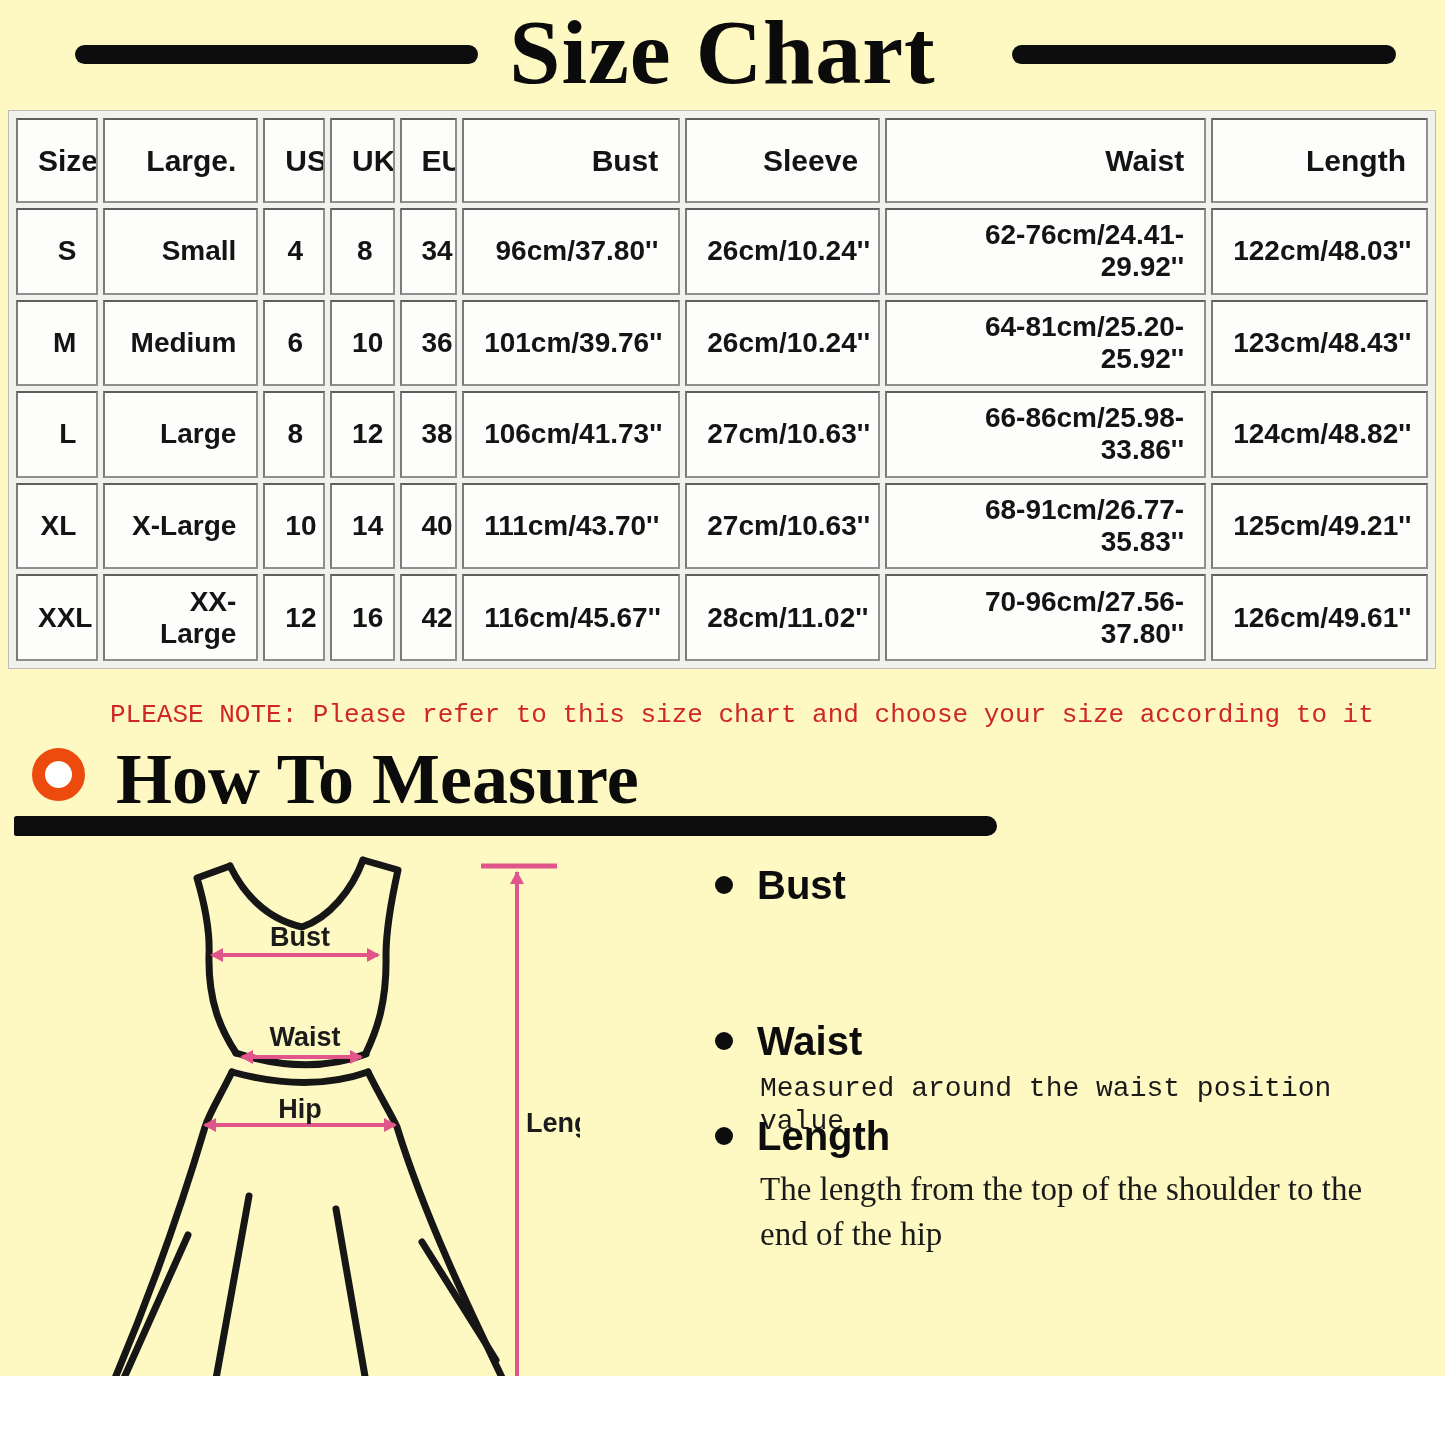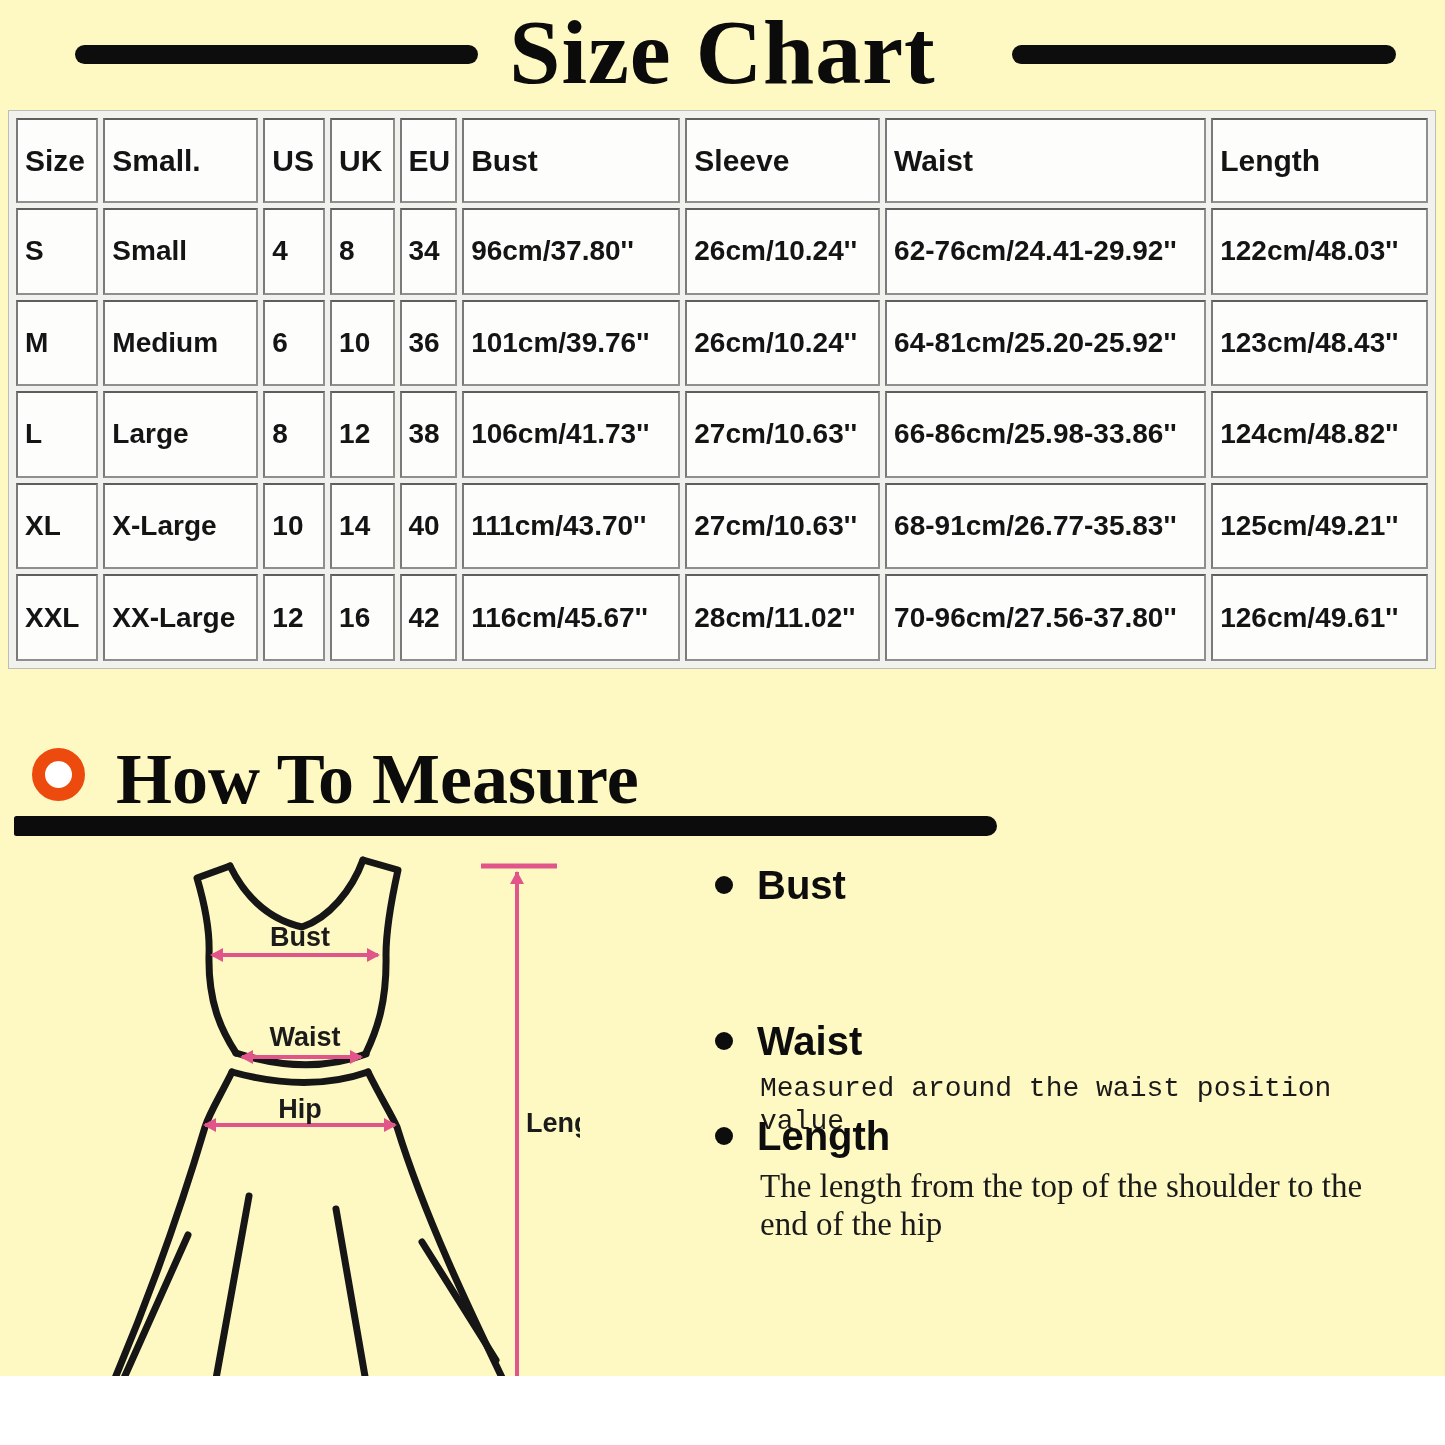--- a/index.html
+++ b/index.html
@@ -18,21 +18,21 @@
   .bar-left{left:75px;width:403px;}
   .bar-right{left:1012px;width:384px;}
   
   .table-wrap{
     position:absolute;left:8px;top:110px;width:1428px;height:559px;box-sizing:border-box;
     background:#f1f1ed;border:1px solid #bdbdb8;padding:2px;
   }
   table.size-table{width:100%;height:100%;border-collapse:separate;border-spacing:5px;table-layout:fixed;}
   table.size-table th,table.size-table td{
     box-sizing:border-box;border:2px solid #8f8f8f;border-top-color:#5e5e5e;border-left-color:#7a7a7a;
-    background:#fdfdfb;text-align:left;vertical-align:middle;padding:0 7px;
+    background:#fdfdfb;text-align:right;vertical-align:middle;padding:0 20px;
     font-weight:bold;color:#141414;overflow:hidden;margin-left:22px;
   }
   table.size-table th{font-size:30px;height:85px;}
   table.size-table td{font-size:28px;}
   
   .note{
     position:absolute;left:110px;top:700px;margin:0;
     font-family:"Liberation Mono",monospace;font-size:26px;color:#cf2626;letter-spacing:0px;white-space:nowrap;
   }
   
@@ -55,21 +55,21 @@
   .m-item{position:absolute;left:0;width:650px;}
   .mi-bust{top:862px;}
   .mi-waist{top:1018px;}
   .mi-length{top:1113px;}
   .m-head{display:flex;align-items:center;gap:24px;}
   .dot{width:18px;height:18px;border-radius:50%;background:#0d0d0d;flex:0 0 auto;}
   .m-label{font-weight:bold;font-size:40px;line-height:46px;color:#0d0d0d;font-family:"Liberation Sans",sans-serif;}
   .m-desc{margin:8px 0 0 0;padding-left:45px;color:#1a1a1a;}
   .d-serif{font-family:"Liberation Serif",serif;font-size:30px;line-height:40px;}
   .d-mono{font-family:"Liberation Mono",monospace;font-size:28px;line-height:33px;}
-  .d-serif-lg{font-family:"Liberation Serif",serif;font-size:33px;line-height:38px;width:620px;}
+  .d-serif-lg{font-family:"Liberation Serif",serif;font-size:33px;line-height:45px;width:620px;}
 </style>
 </head>
 <body>
 
 <div class="page">
 
   <div class="title-row">
     <span class="title-bar bar-left"></span>
     <h1 class="page-title">Size Chart</h1>
     <span class="title-bar bar-right"></span>
@@ -84,21 +84,21 @@
         <col style="width:4.7%">
           <col style="width:4.2%">
           <col style="width:15.9%">
         <col style="width:14.2%">
           <col style="width:23.4%">
           <col style="width:15.8%">
       </colgroup>
       <thead>
         <tr>
           <th>Size</th>
-          <th>Small.</th>
+          <th>Large.</th>
           <th>US</th>
           <th>UK</th>
           <th>EU</th>
           <th>Bust</th>
           <th>Sleeve</th>
           <th>Waist</th>
           <th>Length</th>
         </tr>
       </thead>
       <tbody>
@@ -154,20 +154,21 @@
           <td>42</td>
           <td>116cm/45.67''</td>
           <td>28cm/11.02''</td>
           <td>70-96cm/27.56-37.80''</td>
           <td>126cm/49.61''</td>
         </tr>
       </tbody>
     </table>
   </div>
 
+  <p class="note">PLEASE NOTE: Please refer to this size chart and choose your size according to it</p>
 
   <span class="ring"></span>
   <h2 class="htm-title">How To Measure</h2>
   <div class="heading-bar"></div>
 
   <svg class="dress" viewBox="0 0 520 600">
 
     <g stroke="#161616" stroke-width="7" fill="none" stroke-linecap="round" stroke-linejoin="round">
       <path d="M170,16 L137,28 C147,62 150,84 149,105 C148,152 161,180 176,203"></path>
       <path d="M170,16 C189,54 215,71 242,77 C269,68 292,40 303,10"></path>

